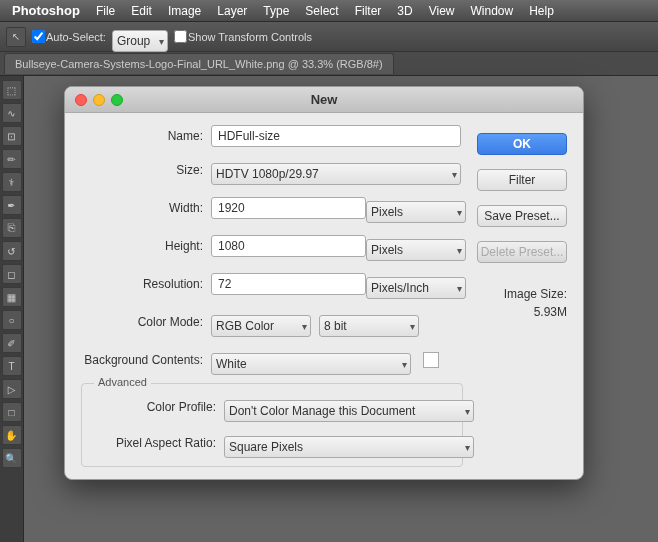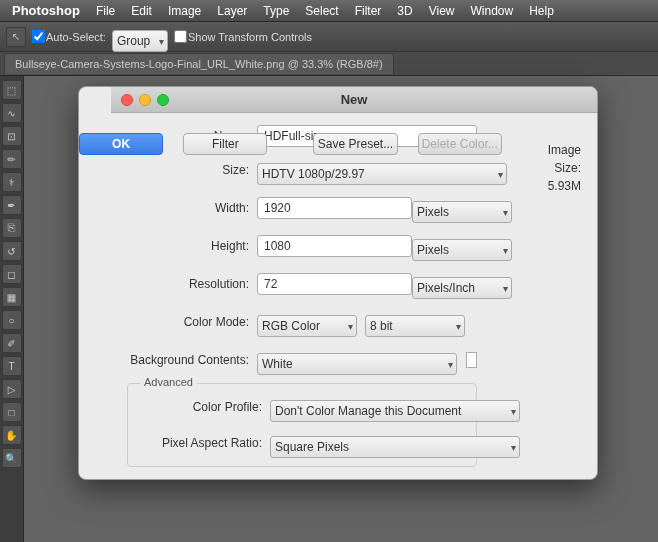--- a/index.html
+++ b/index.html
@@ -122,28 +122,27 @@
       position: relative;
       display: flex;
       align-items: center;
       justify-content: center;
     }
 
     
     .dialog {
       position: absolute;
       top: 10px;
-      left: 54px;
+      left: 40px;
       width: 520px;
       background: #ebebeb;
       border: 1px solid #999;
       border-radius: 8px;
       box-shadow: 0 10px 30px rgba(0,0,0,0.5);
       overflow: hidden;
-      padding-left: 32px;
     }
     .dialog-titlebar {
       background: linear-gradient(to bottom, #d8d8d8, #c0c0c0);
       height: 26px;
       display: flex;
       align-items: center;
       justify-content: center;
       border-bottom: 1px solid #aaa;
       position: relative;
     }
@@ -253,22 +252,22 @@
     }
     .select-aspect {
       width: 250px;
     }
 
     .dialog-buttons {
       position: absolute;
       right: 16px;
       top: 46px;
       display: flex;
-      flex-direction: row;
-      gap: 20px;
+      flex-direction: column;
+      gap: 14px;
     }
     .btn {
       width: 90px;
       height: 22px;
       border-radius: 4px;
       font-size: 12px;
       cursor: pointer;
       text-align: center;
       display: flex;
       align-items: center;
@@ -282,21 +281,20 @@
     }
     .btn-cancel {
       background: linear-gradient(to bottom, #f5f5f5, #e0e0e0);
       border: 1px solid #aaa;
       color: #333;
     }
     .btn-save-preset {
       background: linear-gradient(to bottom, #f5f5f5, #e0e0e0);
       border: 1px solid #aaa;
       color: #333;
-      margin-left: 26px;
     }
     .btn-delete-preset {
       background: linear-gradient(to bottom, #f0f0f0, #d8d8d8);
       border: 1px solid #aaa;
       color: #aaa;
     }
 
     .image-size-info {
       position: absolute;
       right: 14px;
@@ -510,21 +508,21 @@
             </div>
           </div>
         </div>
 
       </div>
 
       <div class="dialog-buttons">
         <button class="btn btn-ok">OK</button>
         <button class="btn btn-cancel">Filter</button>
         <button class="btn btn-save-preset">Save Preset...</button>
-        <button class="btn btn-delete-preset">Delete Color...</button>
+        <button class="btn btn-delete-preset">Delete Preset...</button>
 
         <div class="image-size-info" style="position:static; margin-top:8px;">
           <div>Image Size:</div>
           <div>5.93M</div>
         </div>
       </div>
 
     </div>
   </div>
 </div>

